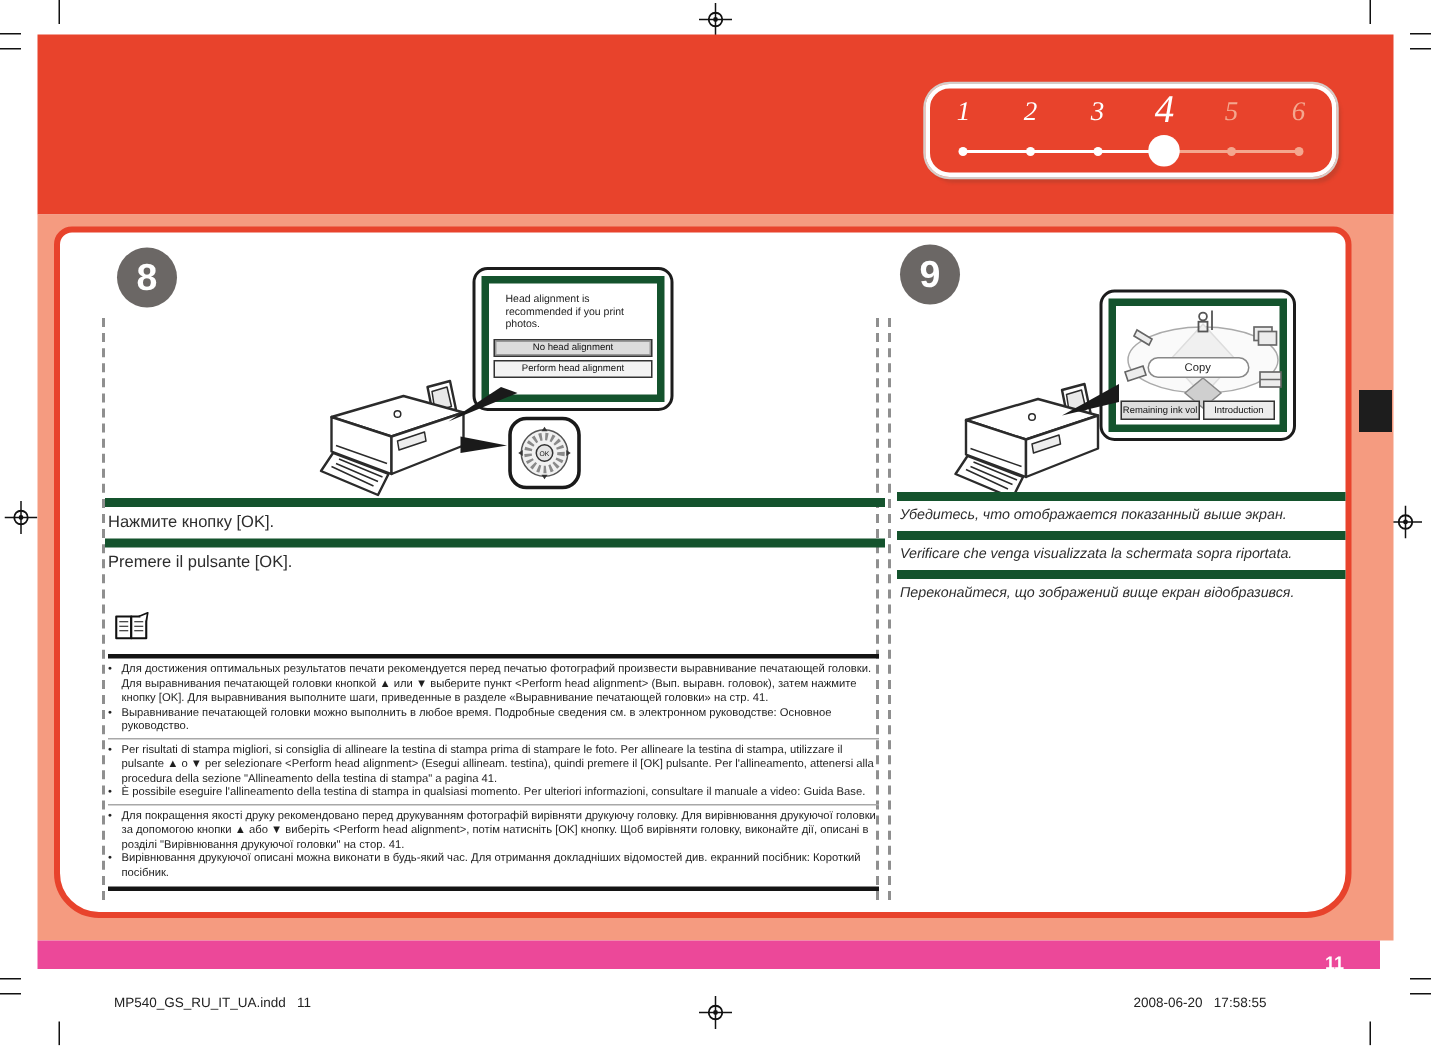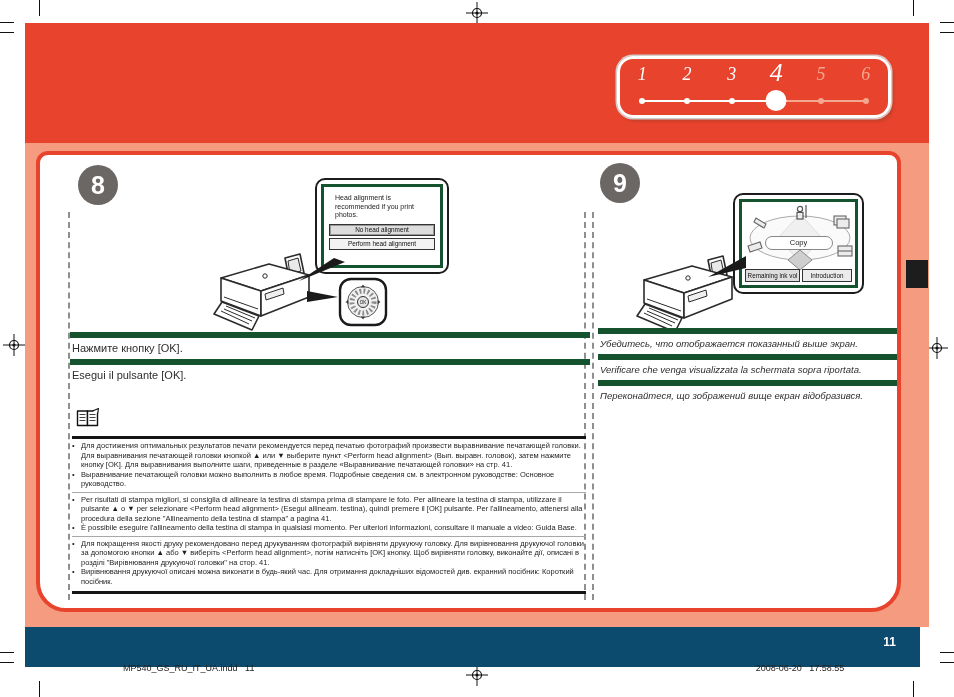--- a/index.html
+++ b/index.html
@@ -5,21 +5,21 @@
   html,body{margin:0;padding:0;background:#fff;}
   .sheet{position:relative;width:954px;height:697px;overflow:hidden;background:#fff;
          font-family:"Liberation Sans",sans-serif;color:#222;}
   
   .cm-v{position:absolute;width:1px;background:#111;}
   .cm-h{position:absolute;height:1px;background:#111;}
   .regmark{position:absolute;}
   
   .red-band{position:absolute;left:25px;top:23px;width:904px;height:120px;background:#e8432c;}
   .salmon-bg{position:absolute;left:25px;top:143px;width:904px;height:484px;background:#f59b80;}
-  .black-bar{position:absolute;left:25px;top:627px;width:895px;height:40px;background:#0c4a6e;}
+  .black-bar{position:absolute;left:25px;top:627px;width:895px;height:19px;background:#ec4899;}
   .page-num{position:absolute;right:24px;top:8px;color:#fff;font-size:12px;font-weight:bold;}
   .side-tab{position:absolute;left:906px;top:260px;width:22px;height:28px;background:#1d1d1d;}
   .footer-meta{position:absolute;top:663px;font-size:9px;color:#222;white-space:pre;}
   
   .progress-box{position:absolute;left:630px;top:56px;width:268px;height:56px;border:3px solid #fff;
                 border-radius:16px;box-shadow:0 0 0 1.5px #d4cdc9,3px 4px 2px rgba(120,60,45,.25);}
   .pgrid{display:flex;height:100%;position:relative;}
   .pcell{flex:1;position:relative;text-align:center;}
   .pnum{display:block;margin-top:4px;font-family:"Liberation Serif",serif;font-style:italic;
         font-size:18px;color:#fff;line-height:22px;}
@@ -33,21 +33,21 @@
   .pcell.active .pdot{width:21px;height:21px;bottom:4px;}
   
   .panel{position:absolute;left:36px;top:151px;width:857px;height:453px;background:#fff;
          border:4px solid #e8432c;border-radius:12px 12px 30px 30px;}
   .step-circle{position:absolute;width:40px;height:40px;border-radius:50%;background:#6b6765;
                color:#fff;font-weight:bold;font-size:25px;display:flex;align-items:center;justify-content:center;}
   .dashed-box{position:absolute;border-left:2px dashed #8f8f8f;border-right:2px dashed #8f8f8f;}
   .dashed-line{position:absolute;border-left:2px dashed #8f8f8f;}
   
   .lcd{position:absolute;background:#fff;border:2.5px solid #1c1c1c;border-radius:10px;}
-  .lcd-inner{position:absolute;inset:4px;border:3px solid #14532d;}
+  .lcd-inner{position:absolute;inset:4px;border:5px solid #14532d;}
   .lcd-msg{margin:7px 4px 0 11px;font-size:7px;line-height:8.7px;color:#222;width:82px;}
   .lcd-btn{margin:2px auto 0 auto;width:104px;height:10px;border:1px solid #333;font-size:6.4px;
            line-height:10px;text-align:center;color:#111;background:#f3f3f3;}
   .lcd-btn.sel{background:#ddd;box-shadow:0 0 0 1px #999 inset;margin-top:4px;}
   .menu-art{position:absolute;left:0;top:0;}
   .copy-pill{position:absolute;left:50%;top:34px;transform:translateX(-50%);width:66px;height:12px;
              border:1px solid #888;border-radius:7px;background:#fff;font-size:7.5px;line-height:12px;
              text-align:center;color:#222;}
   .s9btns{position:absolute;left:3px;right:3px;bottom:3px;display:flex;gap:2px;}
   .s9btn{height:11px;border:1px solid #333;font-size:6.3px;line-height:11px;text-align:center;color:#111;}
@@ -192,21 +192,21 @@
       <circle cx="25" cy="25" r="5.5" fill="#e4e4e4" stroke="#333" stroke-width="1"></circle>
       <polygon points="25,7.5 23,10.5 27,10.5" fill="#333"></polygon>
       <polygon points="25,42.5 23,39.5 27,39.5" fill="#333"></polygon>
       <polygon points="7.5,25 10.5,23 10.5,27" fill="#333"></polygon>
       <polygon points="42.5,25 39.5,23 39.5,27" fill="#333"></polygon>
       <text x="25" y="26.8" font-size="4.5" text-anchor="middle" fill="#111">OK</text>
     </svg>
 
     <div class="rows rows8" style="left:30px;top:177px;width:520px;">
       <div class="row">Нажмите кнопку [OK].</div>
-      <div class="row">Esegui il pulsante [OK].</div>
+      <div class="row">Premere il pulsante [OK].</div>
     </div>
 
     <svg class="illus" style="left:36px;top:253px;" width="24" height="20" viewBox="0 0 24 20">
       <g fill="#fff" stroke="#111" stroke-width="1.4" stroke-linejoin="round">
         <rect x="1.5" y="3" width="10" height="14.5"></rect>
         <rect x="11.5" y="3" width="10" height="14.5"></rect>
         <path d="M16.5,3 L22.5,0.5 L21.5,6" fill="#fff" stroke-width="1.1"></path>
         <path d="M3.5,6.5 h6 M3.5,9.5 h6 M3.5,12.5 h6 M13.5,6.5 h6 M13.5,9.5 h6 M13.5,12.5 h6" stroke-width="0.8"></path>
       </g>
     </svg>
@@ -302,16 +302,16 @@
       <div class="row">Verificare che venga visualizzata la schermata sopra riportata.</div>
       <div class="row">Переконайтеся, що зображений вище екран відобразився.</div>
     </div>
 
   </div>
 
   <div class="black-bar">
     <span class="page-num">11</span>
   </div>
 
-  <div class="footer-meta" style="left:76px;margin-left:47px;">MP540_GS_RU_IT_UA.indd   11</div>
+  <div class="footer-meta" style="left:76px;">MP540_GS_RU_IT_UA.indd   11</div>
   <div class="footer-meta" style="left:700px;width:200px;text-align:center;">2008-06-20   17:58:55</div>
 
 </div>
 
 </body></html>

